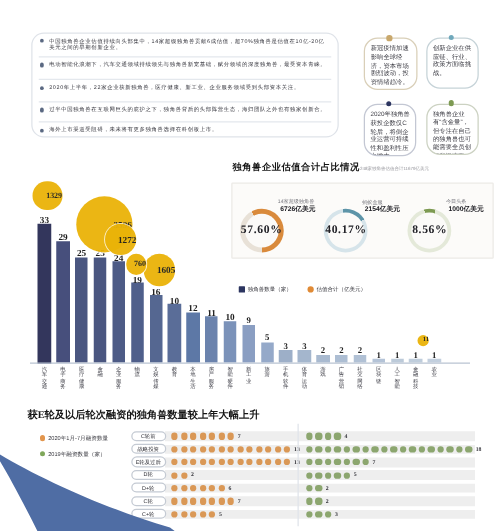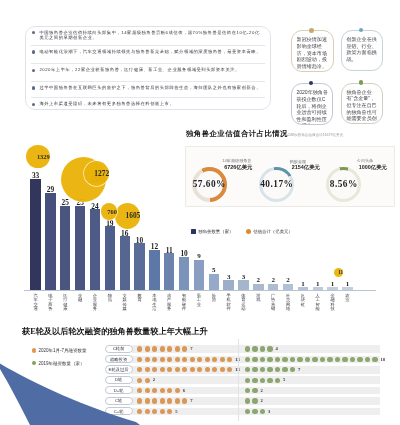--- a/index.html
+++ b/index.html
@@ -176,21 +176,21 @@
       <div class="cat" style="left: 330.3px;">金融科技</div>
       <div class="bar" style="left: 342.25px; top: 287.121px; width: 10.4px; height: 3.37879px; background: rgb(194, 207, 222);"></div>
       <div class="bar-val" style="left: 338.25px; top: 279.521px; width: 18.4px; font-size: 7px;">1</div>
       <div class="cat" style="left: 345.15px;">农业</div>
       <div class="bub" style="left: 26.3px; top: 144.9px; width: 23.4px; height: 23.4px; z-index: 77;">
         <span style="font-size: 6.4px;">1329</span>
       </div>
       <div class="bub" style="left: 60.5px; top: 156.5px; width: 45px; height: 45px; z-index: 55;">
         <span style="font-size: 7.4px;">3596</span>
       </div>
-      <div class="bub" style="left: 84.1px; top: 161px; width: 25px; height: 25px; z-index: 75;">
+      <div class="bub" style="left: 84.1px; top: 179px; width: 25px; height: 25px; z-index: 75;">
         <span style="font-size: 7.4px;">1272</span>
       </div>
       <div class="bub" style="left: 100.7px; top: 203.4px; width: 16.2px; height: 16.2px; z-index: 84;">
         <span style="font-size: 6.4px;">760</span>
       </div>
       <div class="bub" style="left: 114.7px; top: 203.2px; width: 25.6px; height: 25.6px; z-index: 74;">
         <span style="font-size: 7.4px;">1605</span>
       </div>
       <div class="bub" style="left: 333.8px; top: 267.8px; width: 9.4px; height: 9.4px; z-index: 91;">
         <span style="font-size: 5.2px;">11</span>

